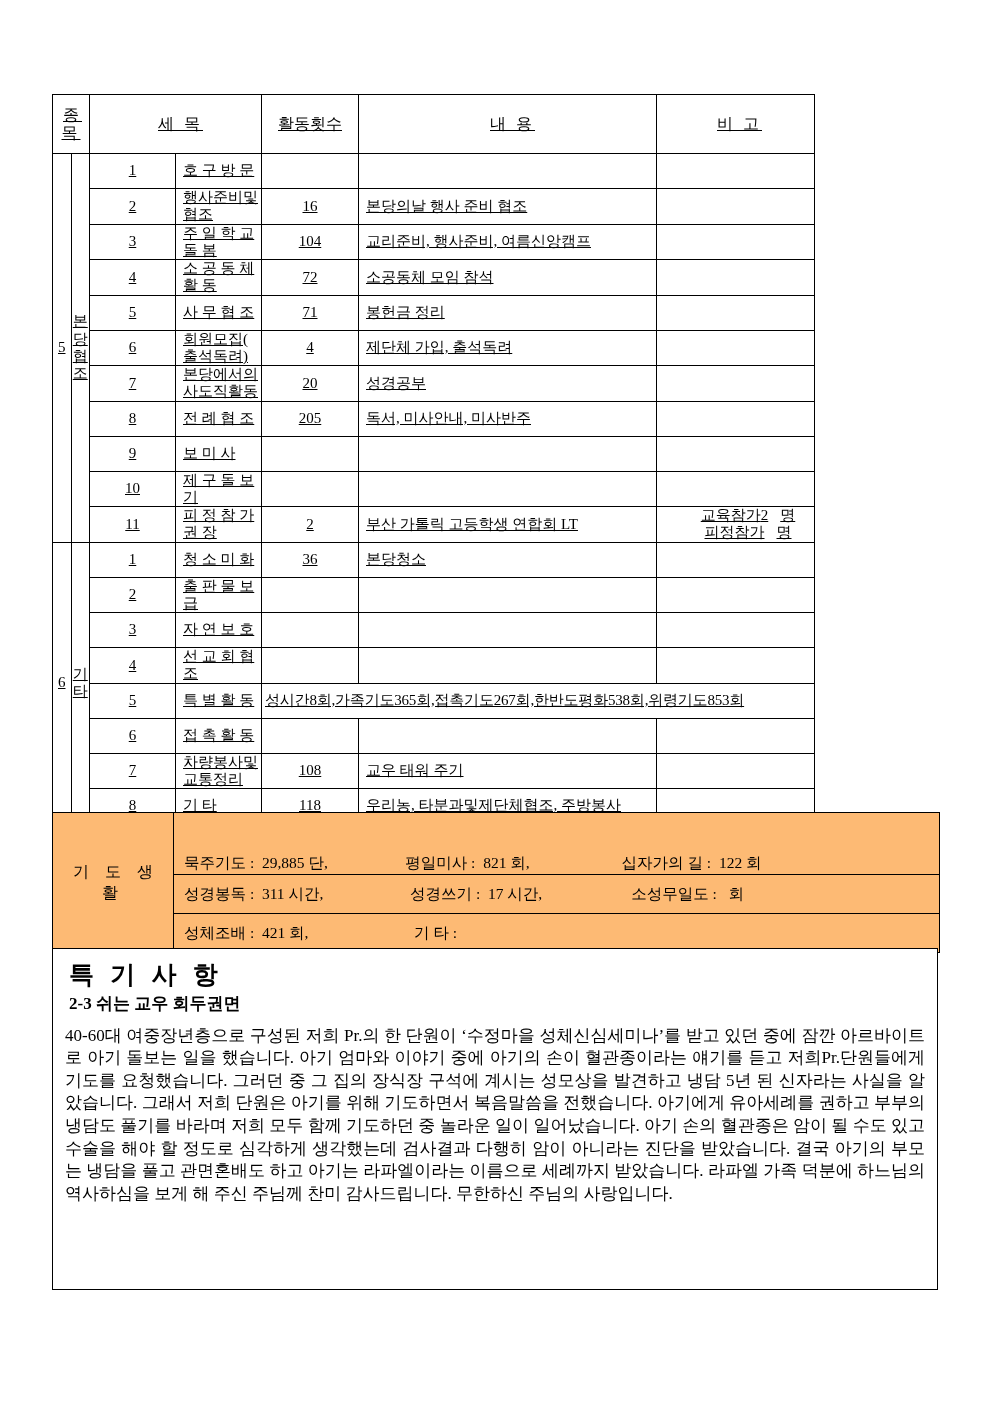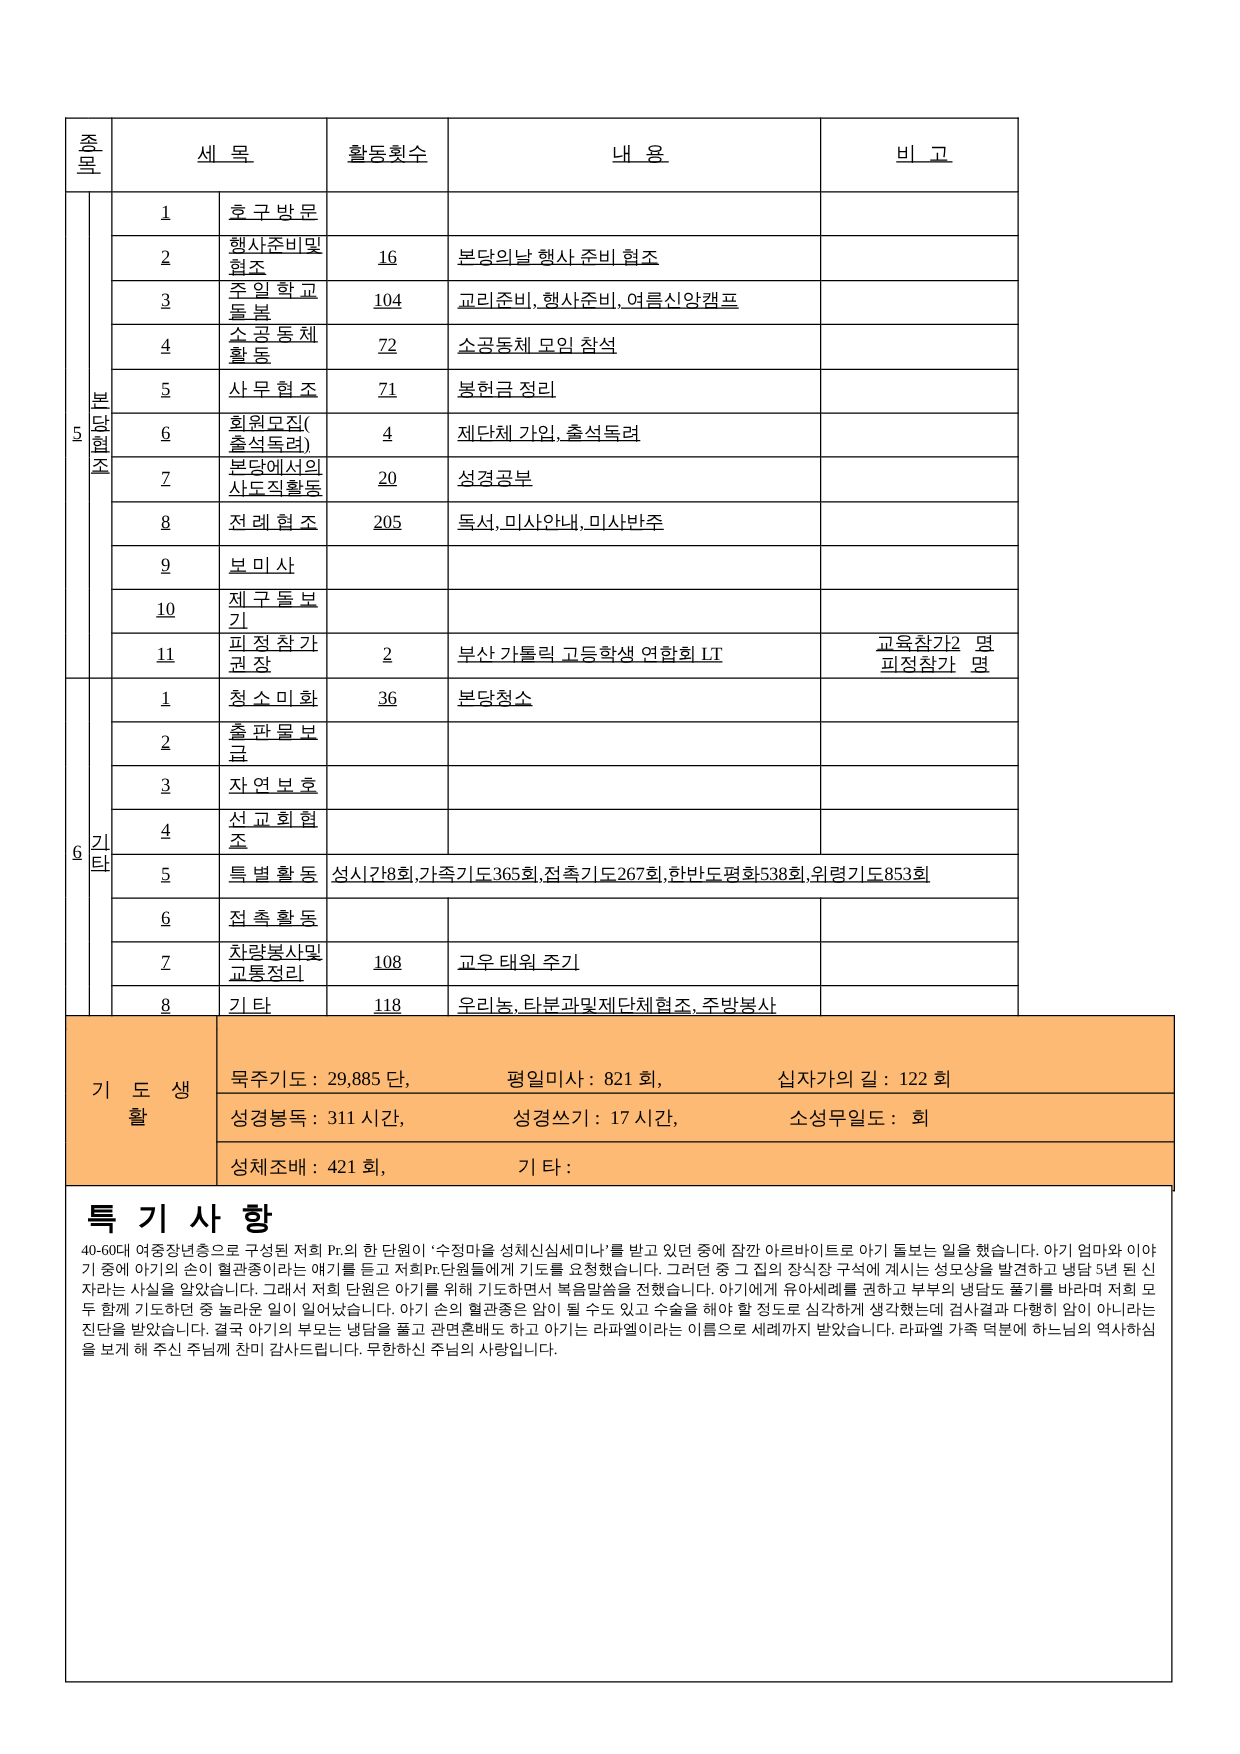--- a/index.html
+++ b/index.html
@@ -138,21 +138,21 @@
   .pf { display: inline-block; }
   .pk { }
   .pv { font-weight: normal; }
 
   
   .notes {
     position: absolute;
     left: 52px;
     top: 948px;
     width: 886px;
-    height: 398px;
+    height: 342px;
     border: 1.6px solid #000;
     background: #fff;
     box-sizing: border-box;
     padding: 10px 12px 0 12px;
   }
   .notes-title {
     font-size: 25px;
     font-weight: bold;
     letter-spacing: 5px;
     line-height: 1.1;
@@ -165,25 +165,26 @@
     margin-left: 4px;
   }
   .notes-slogan {
     font-size: 17px;
     line-height: 1.3;
     margin-left: 2px;
     margin-bottom: 8px;
   }
   .heart { font-size: 16px; }
   .notes-body {
-    font-size: 12px;
+    font-size: 17px;
     line-height: 1.33;
     text-align: justify;
     text-justify: inter-character;
     letter-spacing: 0px;
+    margin-top: 10px;
   }
   .notes-goal {
     font-size: 17px;
     margin-top: 16px;
   }
 </style>
 </head>
 <body>
 
 <div class="page">
@@ -381,16 +382,17 @@
               <span class="pf" style="width: 230px;"><span class="pk">성체조배 :</span><span class="pv">&nbsp;&nbsp;421</span><span>&nbsp;회,</span></span>
               <span class="pf" style="width: 400px;"><span class="pk">기    타 :</span><span class="pv">&nbsp;&nbsp;</span><span>&nbsp;</span></span>
             </div>
           </td>
         </tr>
       </tbody>
   </table>
 
   <div class="notes">
     <div class="notes-title">특 기 사 항</div>
+    <div class="notes-sub">2-3 쉬는 교우 회두권면</div>
     <div class="notes-body">40-60대 여중장년층으로 구성된 저희 Pr.의 한 단원이 ‘수정마을 성체신심세미나’를 받고 있던 중에 잠깐 아르바이트로 아기 돌보는 일을 했습니다. 아기 엄마와 이야기 중에 아기의 손이 혈관종이라는 얘기를 듣고 저희Pr.단원들에게 기도를 요청했습니다. 그러던 중 그 집의 장식장 구석에 계시는 성모상을 발견하고 냉담 5년 된 신자라는 사실을 알았습니다. 그래서 저희 단원은 아기를 위해 기도하면서 복음말씀을 전했습니다. 아기에게 유아세례를 권하고 부부의 냉담도 풀기를 바라며 저희 모두 함께 기도하던 중 놀라운 일이 일어났습니다. 아기 손의 혈관종은 암이 될 수도 있고 수술을 해야 할 정도로 심각하게 생각했는데 검사결과 다행히 암이 아니라는 진단을 받았습니다. 결국 아기의 부모는 냉담을 풀고 관면혼배도 하고 아기는 라파엘이라는 이름으로 세례까지 받았습니다. 라파엘 가족 덕분에 하느님의 역사하심을 보게 해 주신 주님께 찬미 감사드립니다. 무한하신 주님의 사랑입니다.</div>
   </div>
 
 </div>
 
 </body></html>

